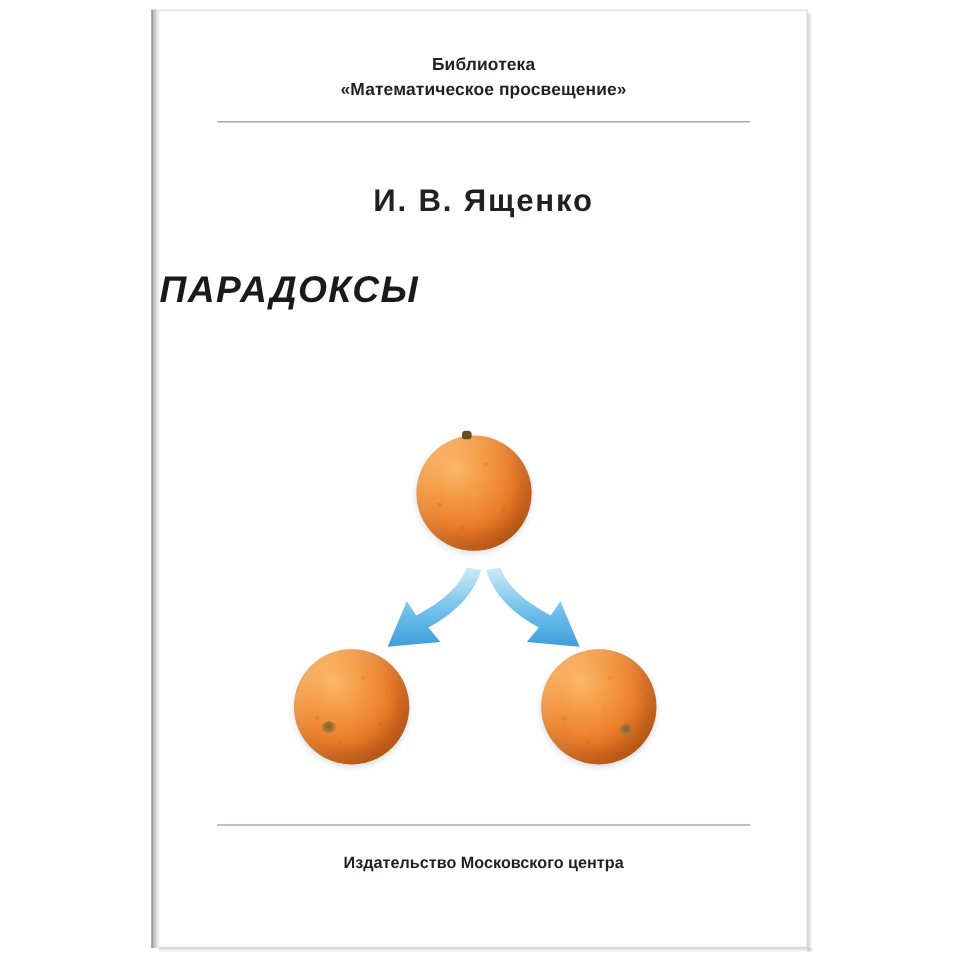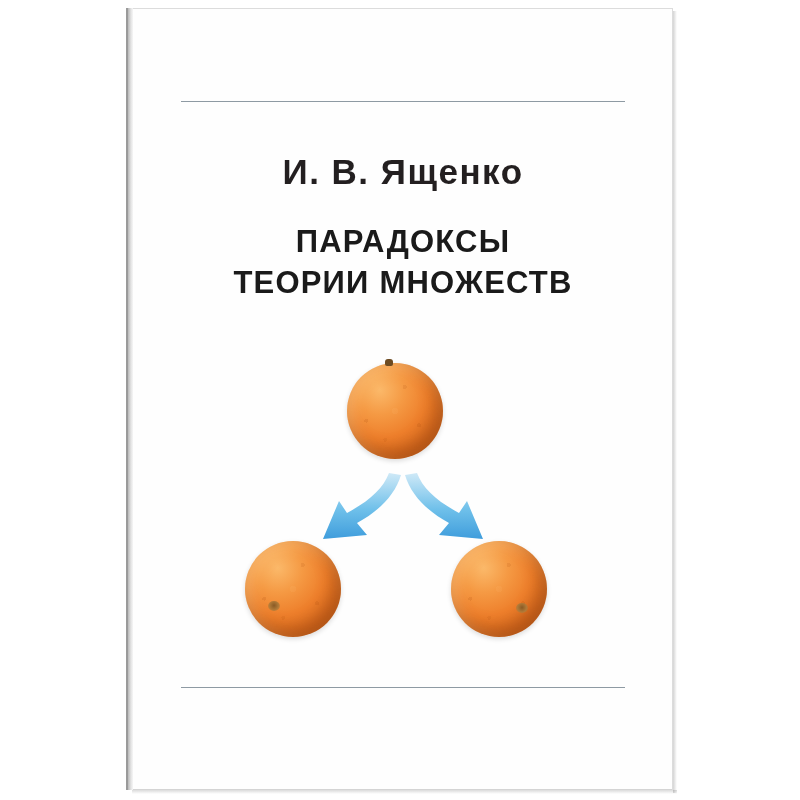--- a/index.html
+++ b/index.html
@@ -116,38 +116,38 @@
   .rule-top { top: 93px; }
   .rule-bottom { top: 679px; }
 
   
   .author {
     position: absolute;
     top: 144px;
     left: 0;
     width: 100%;
     text-align: center;
-    font-size: 35px;
+    font-size: 26px;
     font-weight: bold;
     color: #231f20;
     letter-spacing: 1.5px;
   }
 
   
   .title {
     position: absolute;
     top: 214px;
     left: 0;
     width: 100%;
-    text-align: center;
     font-size: 31px;
     font-weight: bold;
     color: #1a1a1a;
     line-height: 1.32;
     letter-spacing: 1.2px;
+    font-style: italic;
   }
 
   
   .illustration {
     position: absolute;
     top: 355px;
     left: 0;
     width: 100%;
     height: 300px;
   }
@@ -233,28 +233,31 @@
     <div class="cover-border-top"></div>
     <div class="cover-border-bottom"></div>
     <div class="cover-border-right"></div>
     <div class="spine-outline"></div>
     <div class="spine"></div>
     <div class="cover-shadow-right"></div>
     <div class="cover-shadow-bottom"></div>
 
     <div class="inner">
 
+      <div class="series">
+        <div>Библиотека</div>
+        <div>«Математическое просвещение»</div>
+      </div>
 
       <div class="rule rule-top"></div>
 
       <div class="author">И. В. Ященко</div>
 
       <div class="title">
         <div>ПАРАДОКСЫ</div>
-        <div>ТЕОРИИ МНОЖЕСТВ</div>
       </div>
 
       <div class="illustration">
 
         <div class="orange orange-top"></div>
         <div class="stem stem-top"></div>
 
         <svg class="arrow-svg" viewBox="0 0 240 92">
           <defs>
             <linearGradient id="arrGrad" x1="0" y1="0" x2="0" y2="1">
@@ -272,18 +275,19 @@
         <div class="orange orange-left"></div>
         <div class="navel navel-left"></div>
 
         <div class="orange orange-right"></div>
         <div class="navel navel-right"></div>
       </div>
 
       <div class="rule rule-bottom"></div>
 
       <div class="publisher">
+        <div>Издательство Московского центра</div>
       </div>
 
     </div>
   </div>
 
 </div>
 
 </body></html>

